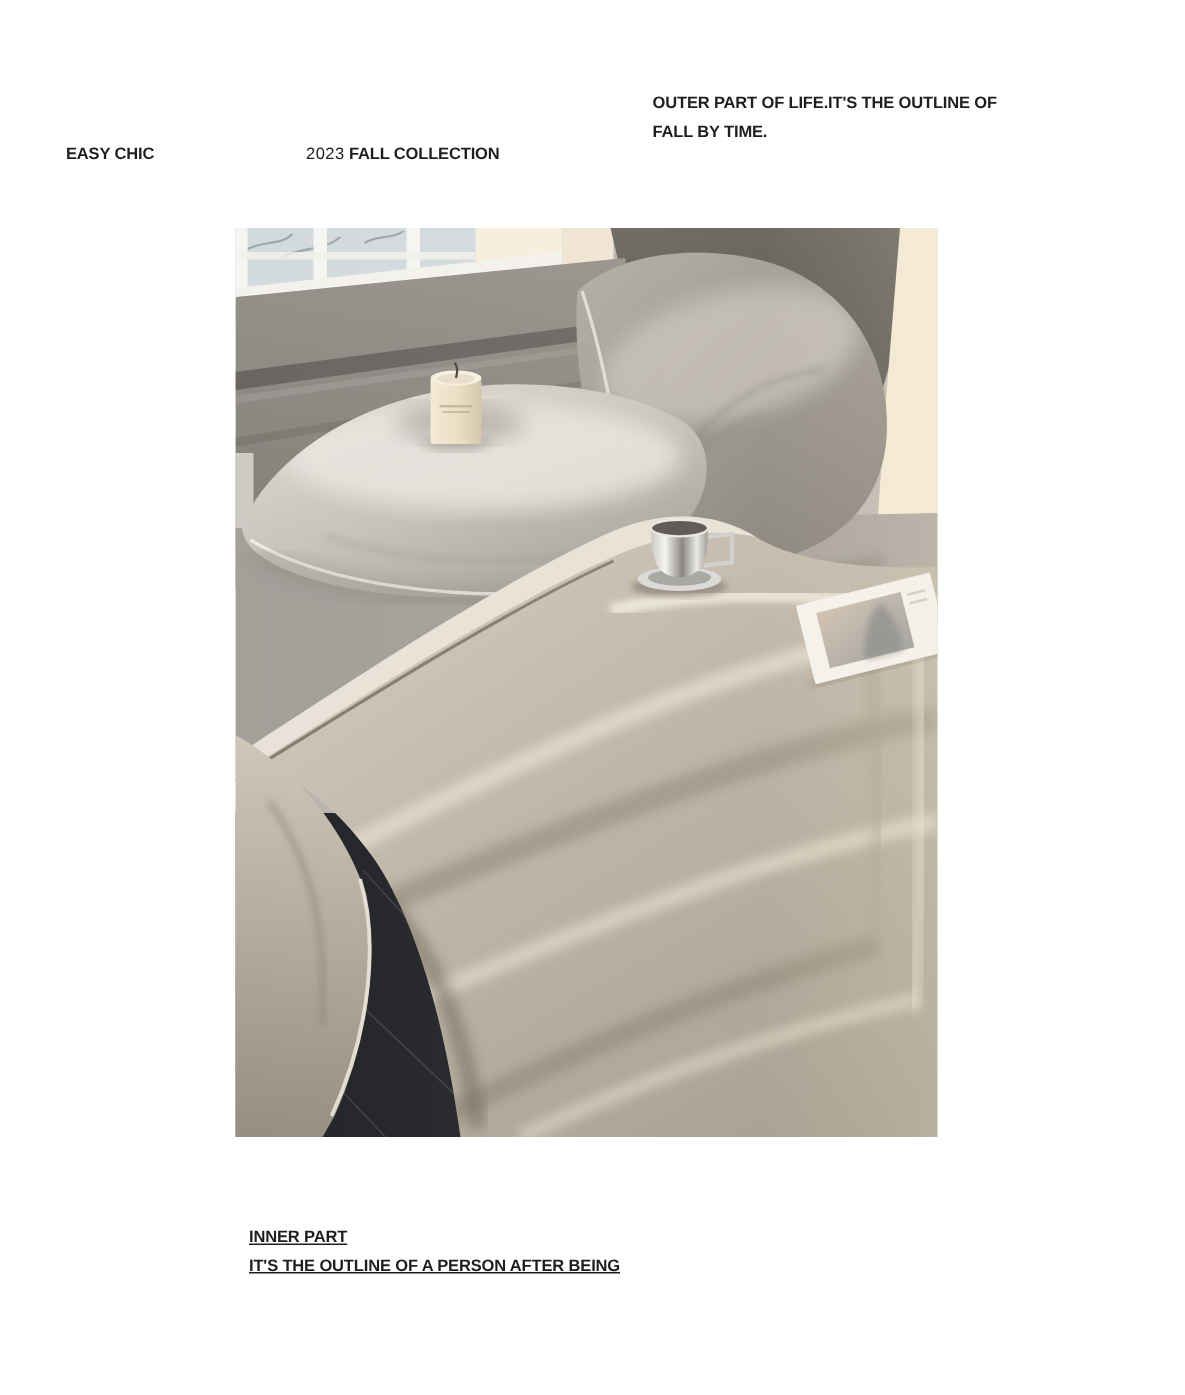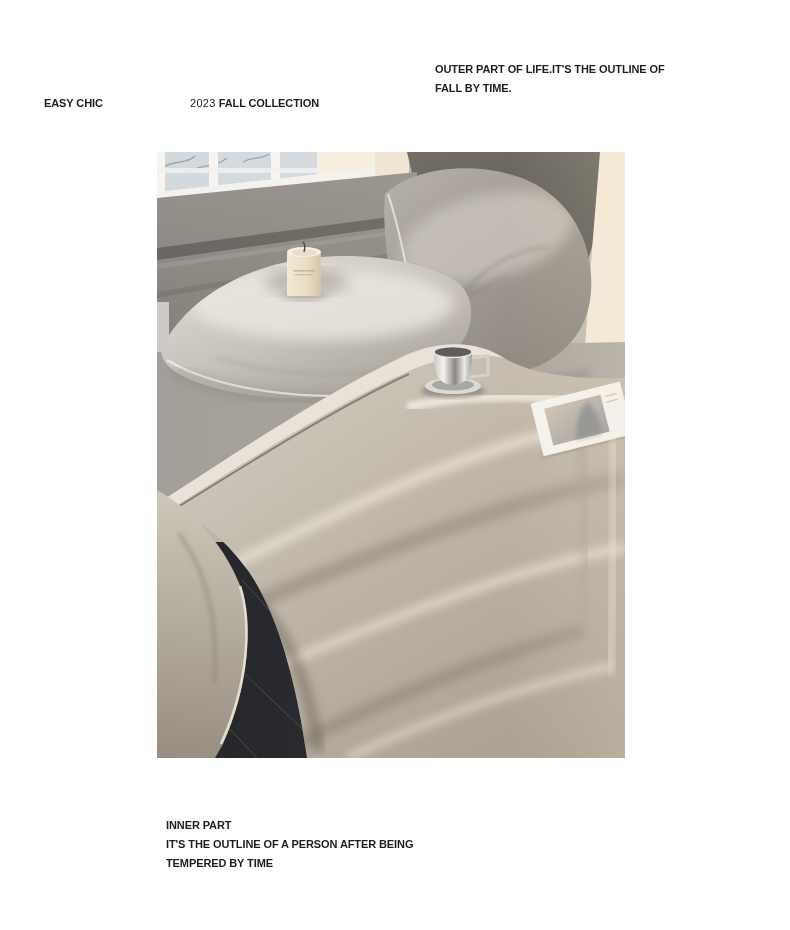--- a/index.html
+++ b/index.html
@@ -3,24 +3,24 @@
 <meta charset="utf-8">
 <style>
   html,body{margin:0;padding:0;background:#ffffff;}
   .canvas{
     position:relative;width:790px;height:930px;overflow:hidden;
     background:var(--paper,#ffffff);
     font-family:"Liberation Sans",sans-serif;color:var(--ink,#1e1e1e);
   }
   .t{position:absolute;font-weight:700;font-size:11px;letter-spacing:-0.1px;white-space:nowrap;}
   .brand{left:44px;top:97px;text-align:center;}
-  .collection{left:190px;top:97px;}
+  .collection{left:204px;top:97px;}
   .collection .year{font-weight:400;letter-spacing:0.3px;margin-right:3px;}
   .tagline{left:403px;top:60px;line-height:18.5px;margin-left:32px;}
-  .foot-left{left:166px;top:816px;line-height:19px;}
+  .foot-left{left:166px;top:816px;line-height:19px;text-decoration:underline;}
   .foot-right{left:502px;top:831px;line-height:19.5px;}
   figure.hero{position:absolute;left:157px;top:152px;width:468px;height:606px;margin:0;padding:0;}
   figure.hero svg{display:block;width:100%;height:100%;}
 </style>
 </head>
 <body>
 
 <div class="canvas">
 
   <div class="t brand">EASY CHIC</div>
@@ -225,19 +225,18 @@
         <rect x="452" y="256" width="12" height="1.6" fill="#c9c5be"></rect>
       </g>
 
       <rect x="0" y="0" width="468" height="606" fill="url(#gOverlay)"></rect>
     </svg>
   </figure>
 
   <div class="t foot-left">
     <div>INNER PART</div>
     <div>IT'S THE OUTLINE OF A PERSON AFTER BEING</div>
-    <div>TEMPERED BY TIME</div>
   </div>
 
   <div class="t foot-right">
   </div>
 
 </div>
 
 </body></html>

